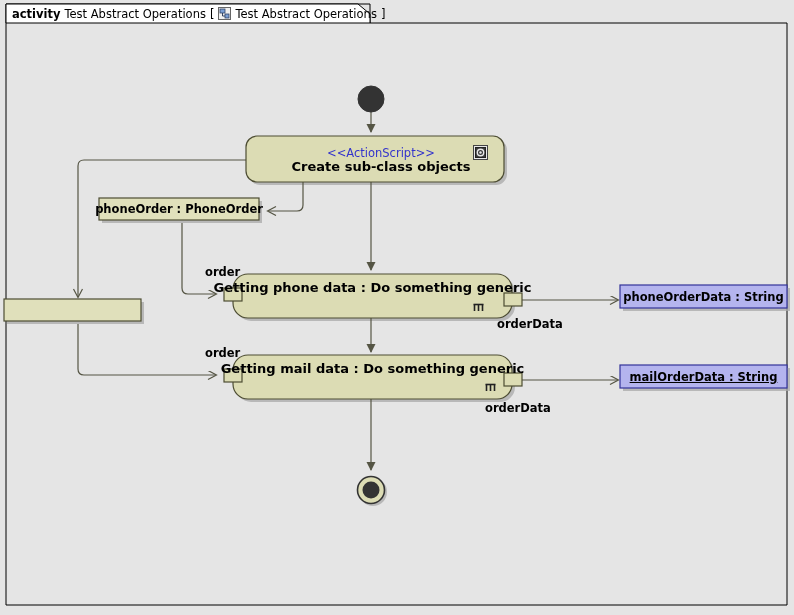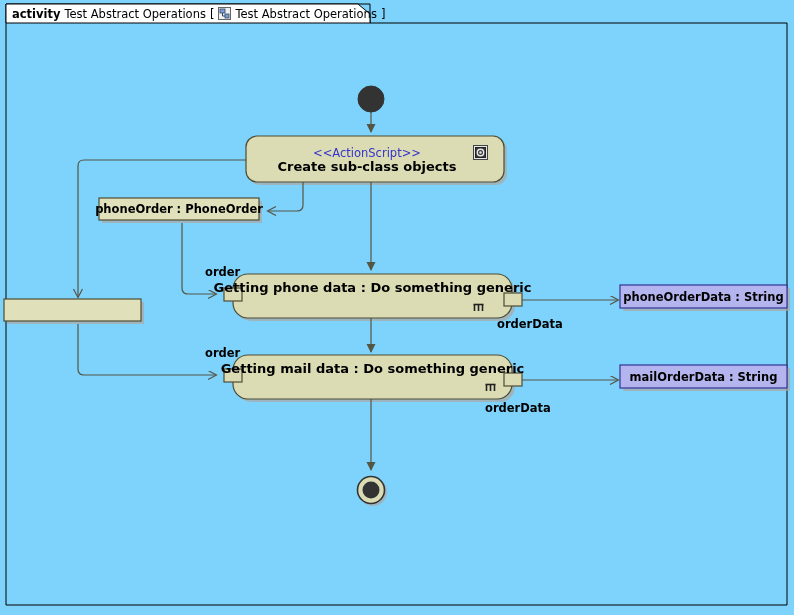--- a/index.html
+++ b/index.html
@@ -10,21 +10,21 @@
   body {
     font-family: "DejaVu Sans", sans-serif;
     width: 794px;
     height: 615px;
     overflow: hidden;
   }
   #canvas {
     position: relative;
     width: 794px;
     height: 615px;
-    background: #7dd3fc;
+    background: #e5e5e5;
   }
   svg#diagram {
     position: absolute;
     left: 0;
     top: 0;
     width: 794px;
     height: 615px;
   }
   .frame-label-box {
     position: absolute;
@@ -216,40 +216,40 @@
         <rect x="0.5" y="0.5" width="12" height="12" fill="#f0f0f0" stroke="#666666"></rect>
         <rect x="2" y="2" width="5" height="4" fill="#7b9fd4" stroke="#334466" stroke-width="0.8"></rect>
         <rect x="7" y="7" width="4" height="4" fill="#7b9fd4" stroke="#334466" stroke-width="0.8"></rect>
         <path d="M4.5,6 L4.5,9 L7,9" fill="none" stroke="#223355" stroke-width="0.9"></path>
       </svg>
     </span>
     <span>Test Abstract Operations</span>
     <span>]</span>
   </div>
 
-  <div class="node-label" style="left:228px; top:139px; width:258px; height:42px;padding-left:20px;">
+  <div class="node-label" style="left:242px; top:139px; width:258px; height:42px;padding-left:20px;">
     <div class="stereo">&lt;&lt;ActionScript&gt;&gt;</div>
     <div class="title-bold">Create sub-class objects</div>
   </div>
 
   <div class="corner-icon" style="left:473px; top:145px;">
     <svg width="15" height="15" viewBox="0 0 15 15">
       <rect x="0.5" y="0.5" width="14" height="14" fill="#e8e8e8" stroke="#444444"></rect>
       <rect x="2.5" y="2.5" width="10" height="10" fill="#3a3a3a" stroke="#222222"></rect>
       <circle cx="7.5" cy="7.5" r="3.2" fill="none" stroke="#e8e8e8" stroke-width="1.4"></circle>
       <circle cx="7.5" cy="7.5" r="1.2" fill="#e8e8e8"></circle>
     </svg>
   </div>
 
   <div class="obj-label" style="left:99px; top:198px; width:160px; height:22px;">phoneOrder : PhoneOrder</div>
 
 
   <div class="obj-label" style="left:620px; top:285px; width:167px; height:23px;">phoneOrderData : String</div>
 
-  <div class="obj-label" style="left:620px; top:365px; width:167px; height:23px;">mailOrderData : String</div>
+  <div class="obj-label" style="left:620px; top:365px; width:167px; height:23px;text-decoration:underline;">mailOrderData : String</div>
 
   <div class="node-label" style="left:240px; top:279px; width:265px; height:18px;">
     <div class="title-bold">Getting phone data : Do something generic</div>
   </div>
 
   <div class="rake-icon" style="left:472px; top:298px;">
     <svg width="13" height="12" viewBox="0 0 13 12">
       <path d="M1.5,3.5 L11.5,3.5" stroke="#222222" stroke-width="1.6" fill="none"></path>
       <path d="M2.5,3.5 L2.5,10" stroke="#222222" stroke-width="1.6" fill="none"></path>
       <path d="M6.5,3.5 L6.5,10" stroke="#222222" stroke-width="1.6" fill="none"></path>

